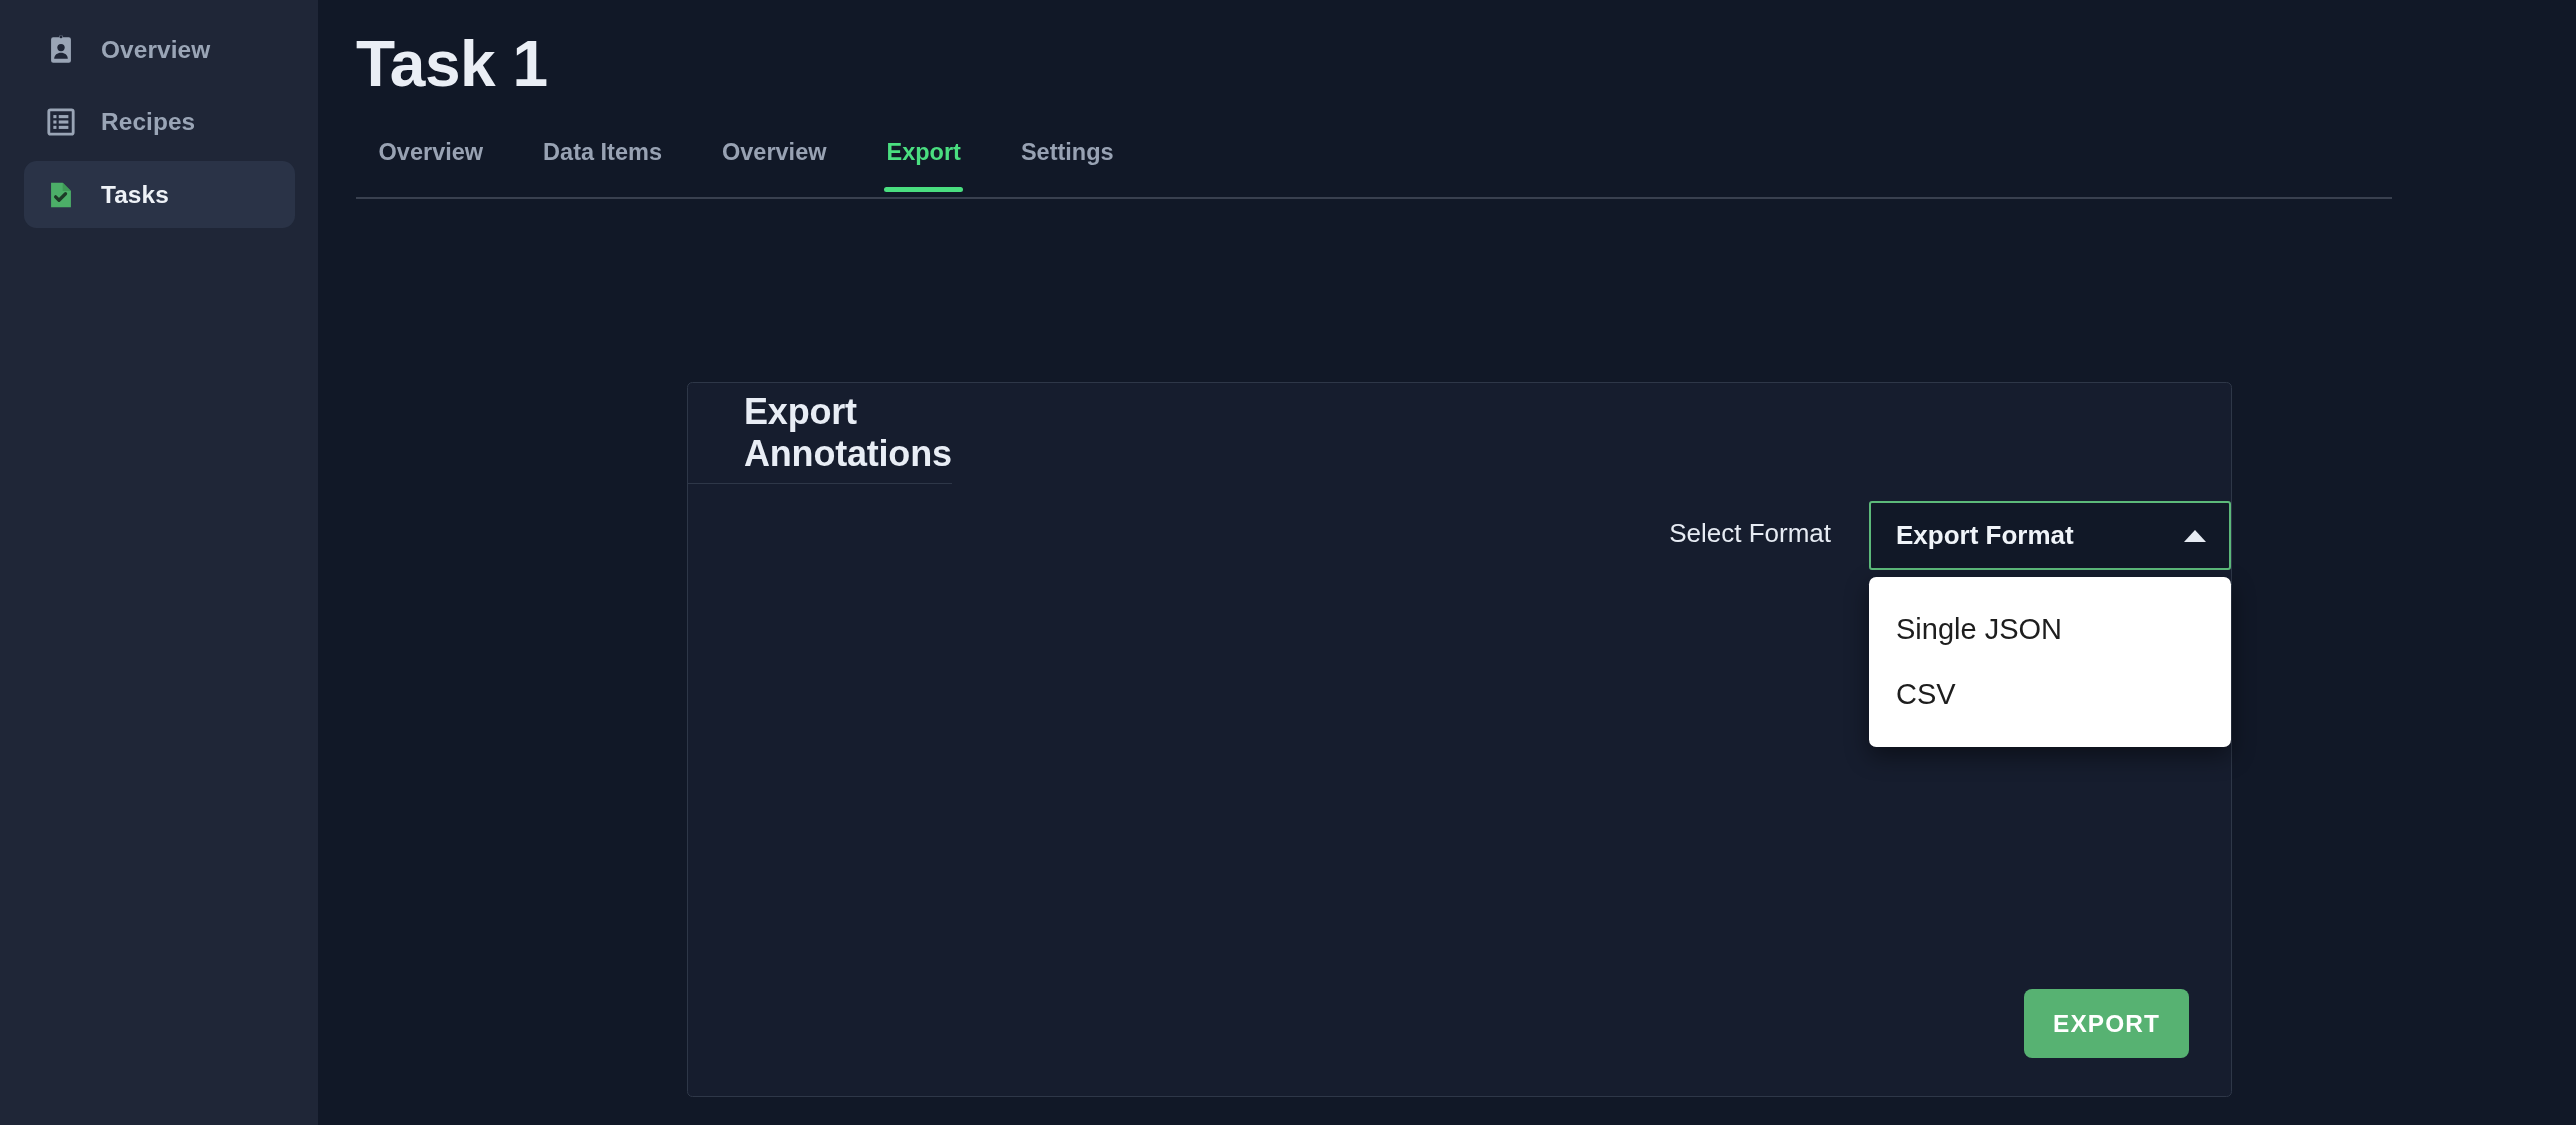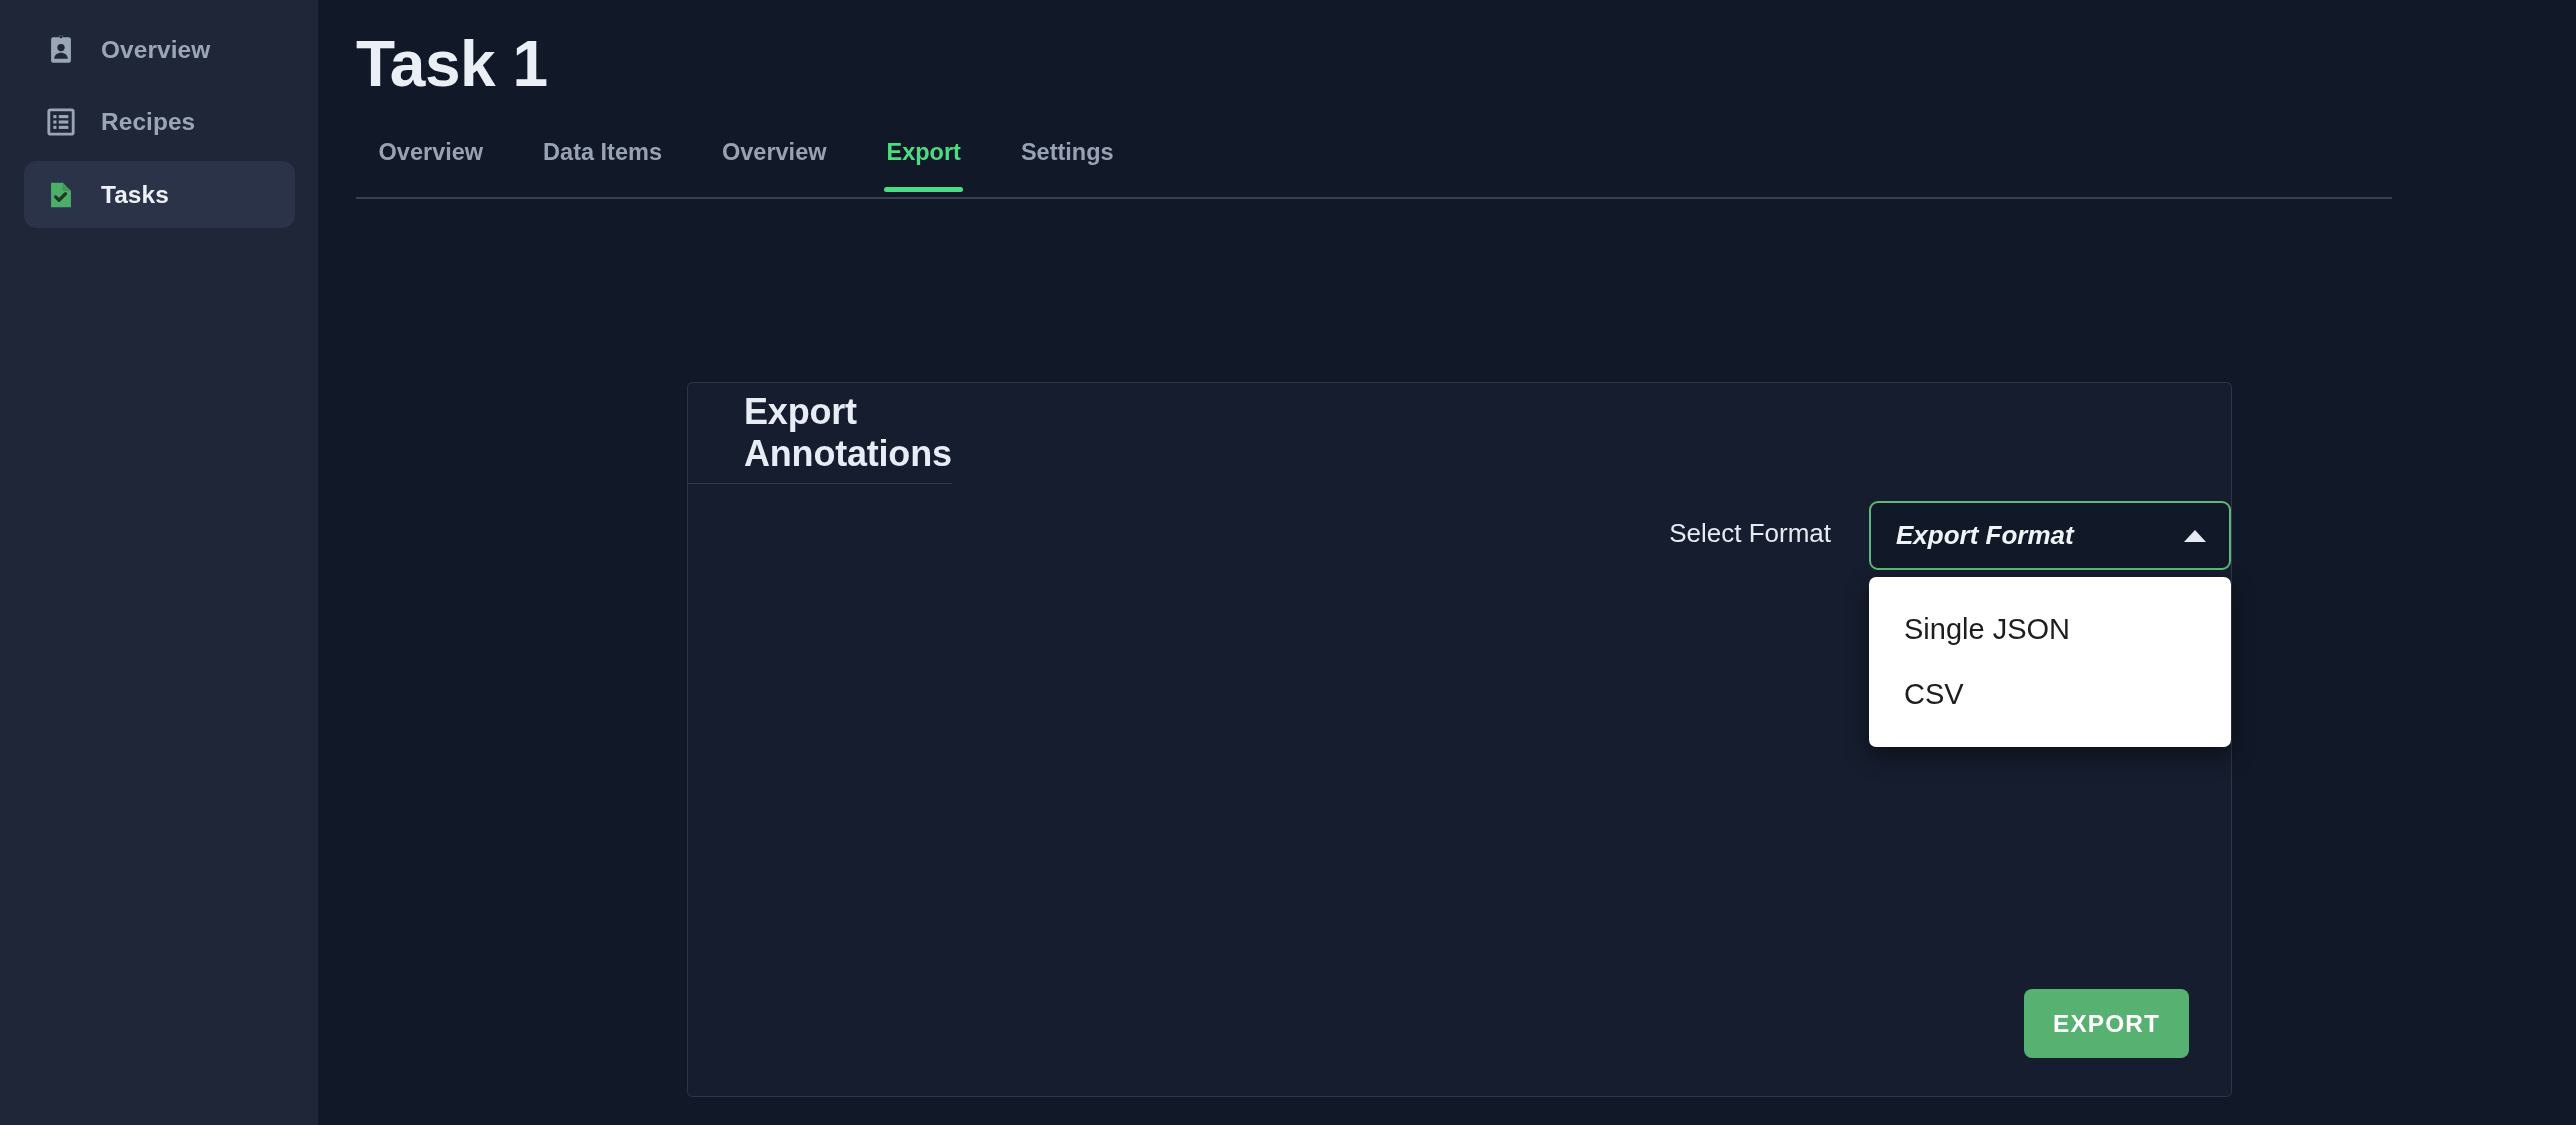--- a/index.html
+++ b/index.html
@@ -102,25 +102,24 @@
   }
   .field-label {
     font-size:26px; color:#e6ebf3; line-height:65px;
     white-space:nowrap;
   }
   .select-wrap { position:relative; width:362px; }
   .select-box {
     width:362px; height:69px;
     background:#111827;
     border:2.7px solid #5cb97a;
-    border-radius:9px;
+    border-radius:3px;
     display:flex; align-items:center; justify-content:space-between;
     padding:0 23.5px 0 25px;
     cursor:pointer;
-    font-style:italic;
   }
   .select-value {
     font-size:26px; font-weight:bold; color:#f0f4f9;
     white-space:nowrap;
   }
   .caret-up {
     width:0; height:0;
     border-left:11.8px solid transparent;
     border-right:11.8px solid transparent;
     border-bottom:12.7px solid #e6ebf3;
@@ -128,21 +127,21 @@
   .menu {
     position:absolute; left:0; top:76px;
     width:362px;
     background:#ffffff;
     border-radius:7.2px;
     box-shadow:0 9px 23.5px rgba(0,0,0,0.45);
     padding:20px 0 20px 0;
   }
   .menu-item {
     height:65px; display:flex; align-items:center;
-    padding:0 0 0 35px;
+    padding:0 0 0 27px;
     font-size:29px; color:#1d1d1d;
     cursor:pointer; white-space:nowrap;
   }
 
   
   .export-btn {
     position:absolute; right:42px; bottom:38px;
     min-width:165px; height:69px;
     background:#57b272; border:none; border-radius:8.1px;
     color:#ffffff; font-size:24.4px; font-weight:bold;

